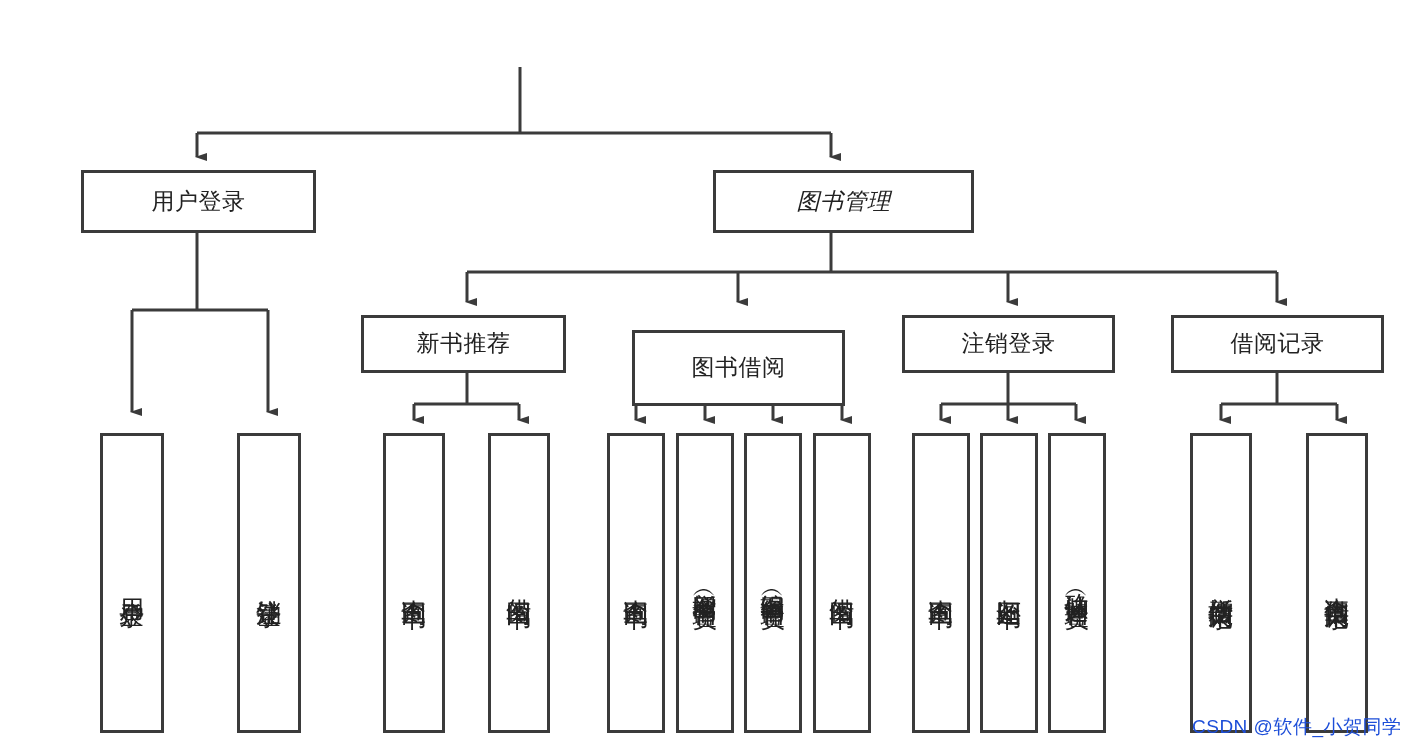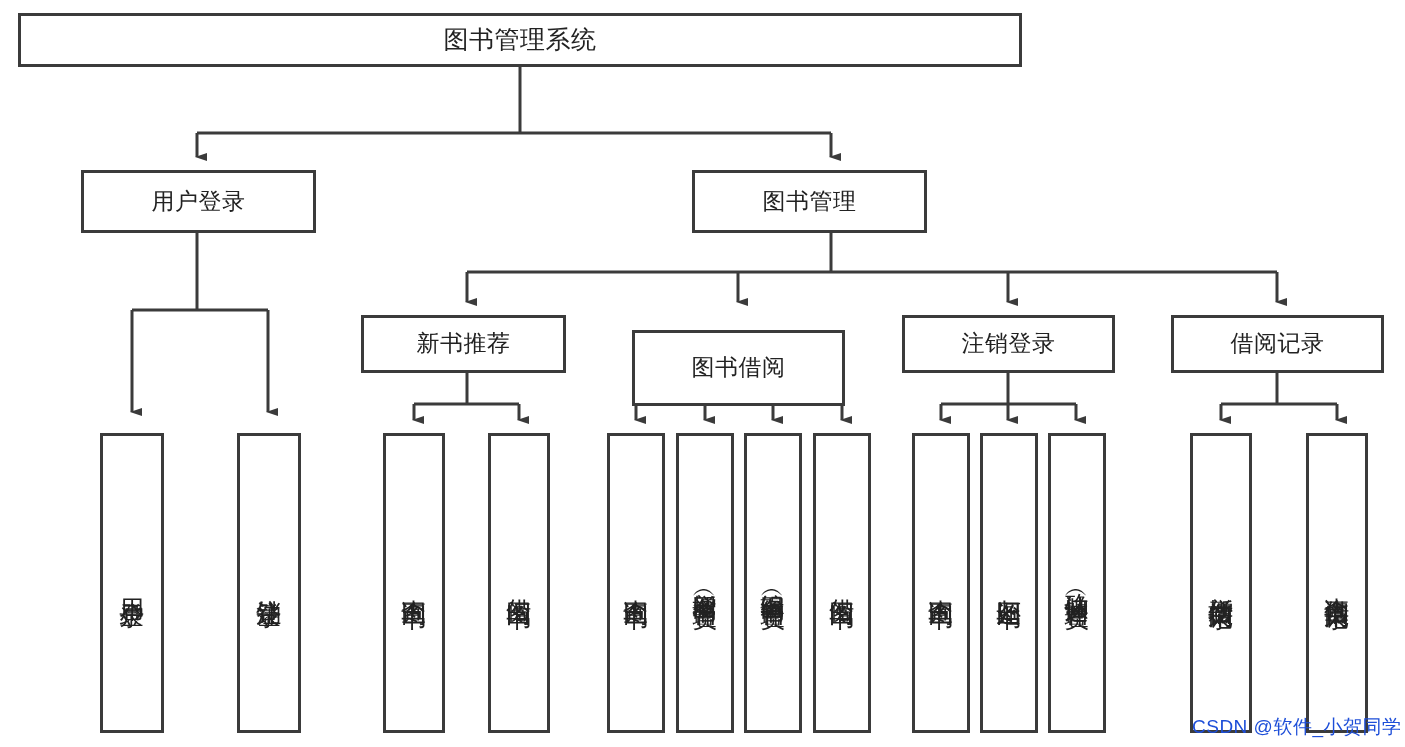--- a/index.html
+++ b/index.html
@@ -121,28 +121,25 @@
       <path d="M1076,404 L1076,420" marker-end="url(#arrowhead)"></path>
 
       <path d="M1277,373 L1277,404"></path>
       <path d="M1221,404 L1337,404"></path>
       <path d="M1221,404 L1221,420" marker-end="url(#arrowhead)"></path>
       <path d="M1337,404 L1337,420" marker-end="url(#arrowhead)"></path>
 
     </g>
   </svg>
 
-  <div class="node root horiz" style="left:18px; top:13px; width:1004px; height:54px;">
-    <span class="label">图书管理系统</span>
-  </div>
 
   <div class="node horiz" style="left:81px; top:170px; width:235px; height:63px;">
     <span class="label">用户登录</span>
   </div>
-  <div class="node horiz" style="left:692px; top:170px; width:235px; height:63px;">
+  <div class="node horiz" style="left:713px; top:170px; width:261px; height:63px;font-style:italic;">
     <span class="label">图书管理</span>
   </div>
 
   <div class="node horiz" style="left:361px; top:315px; width:205px; height:58px;">
     <span class="label">新书推荐</span>
   </div>
   <div class="node horiz" style="left:632px; top:302px; width:213px; height:76px;margin-top:28px;">
     <span class="label">图书借阅</span>
   </div>
   <div class="node horiz" style="left:902px; top:315px; width:213px; height:58px;">

